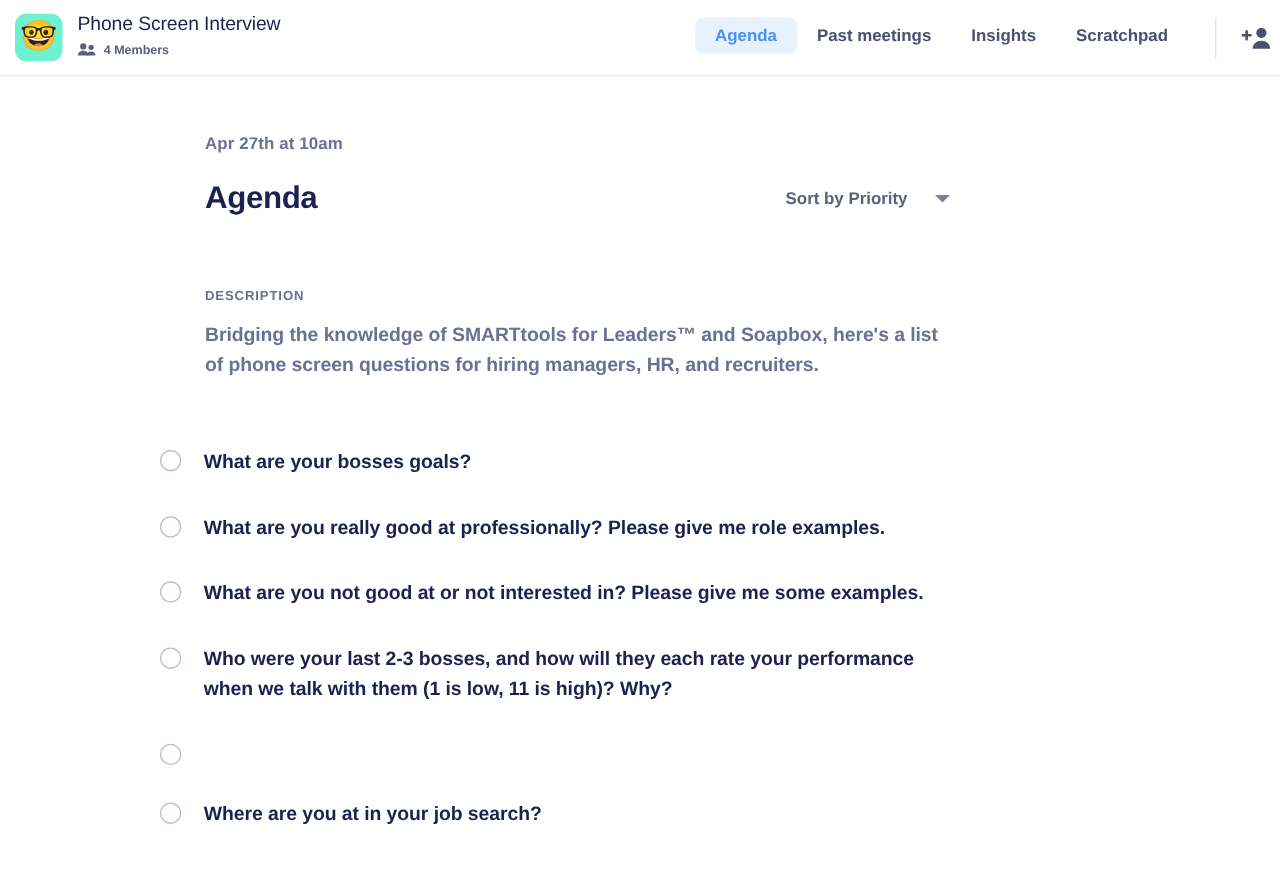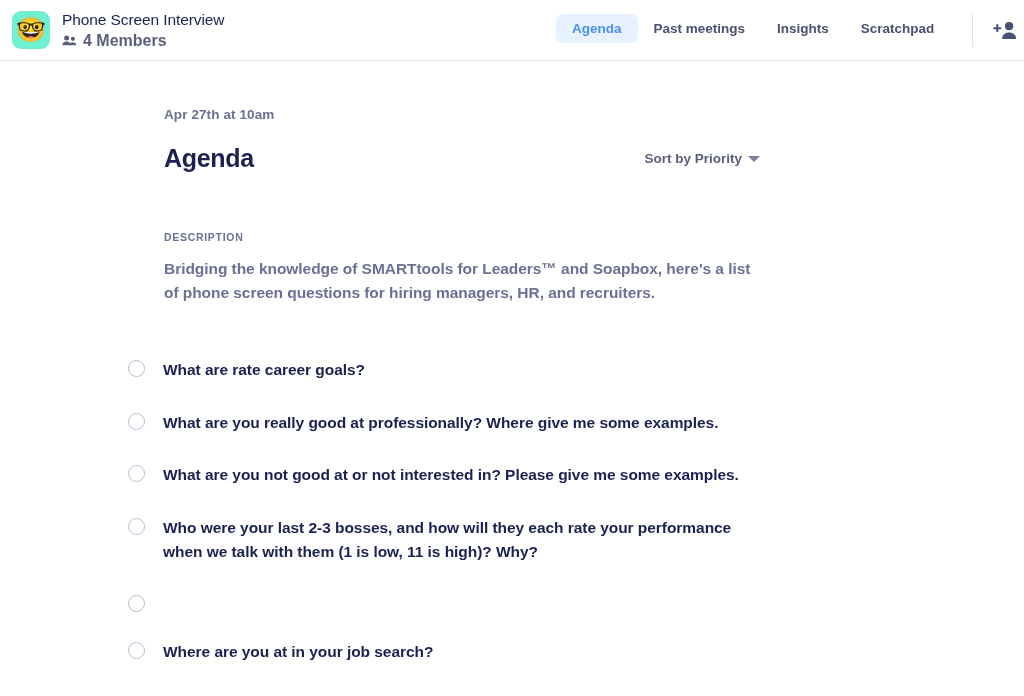--- a/index.html
+++ b/index.html
@@ -56,21 +56,21 @@
 
   .members-row {
     display: flex;
     align-items: center;
     gap: 6px;
   }
 
   .people-icon { display: block; }
 
   .members-label {
-    font-size: 16px;
+    font-size: 10px;
     font-weight: bold;
     color: #5a5f7d;
     white-space: nowrap;
   }
 
   .nav-tabs {
     position: absolute;
     left: 556px;
     top: 14px;
     display: flex;
@@ -143,21 +143,21 @@
   .agenda-title {
     font-size: 25px;
     font-weight: bold;
     color: #1b2150;
     letter-spacing: -0.3px;
   }
 
   .sort-control {
     display: flex;
     align-items: center;
-    gap: 6px;
+    gap: 22px;
     cursor: pointer;
     padding-right: 8px;
   }
 
   .sort-label {
     font-size: 13.5px;
     font-weight: bold;
     color: #5a5f7d;
     white-space: nowrap;
   }
@@ -284,26 +284,26 @@
   </div>
 
   <div class="description-label">DESCRIPTION</div>
 
   <div class="description-body">Bridging the knowledge of SMARTtools for Leaders™ and Soapbox, here's a list of phone screen questions for hiring managers, HR, and recruiters.</div>
 
   <div class="agenda-list">
 
     <div class="agenda-item">
       <button class="item-check"></button>
-      <span class="item-text">What are rate career goals?</span>
-    </div>
-
-    <div class="agenda-item">
-      <button class="item-check"></button>
-      <span class="item-text">What are you really good at professionally? Where give me some examples.</span>
+      <span class="item-text">What are your bosses goals?</span>
+    </div>
+
+    <div class="agenda-item">
+      <button class="item-check"></button>
+      <span class="item-text">What are you really good at professionally? Please give me role examples.</span>
     </div>
 
     <div class="agenda-item">
       <button class="item-check"></button>
       <span class="item-text">What are you not good at or not interested in? Please give me some examples.</span>
     </div>
 
     <div class="agenda-item">
       <button class="item-check"></button>
       <span class="item-text">Who were your last 2-3 bosses, and how will they each rate your performance when we talk with them (1 is low, 11 is high)? Why?</span>

